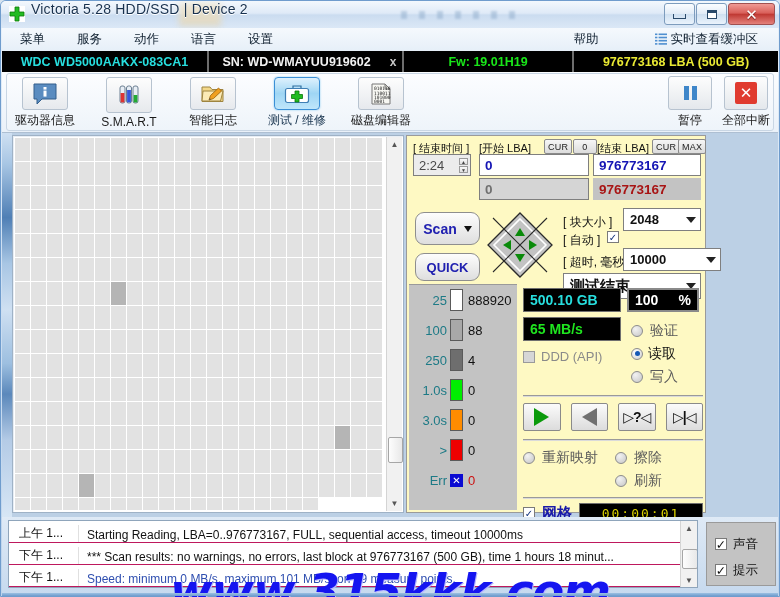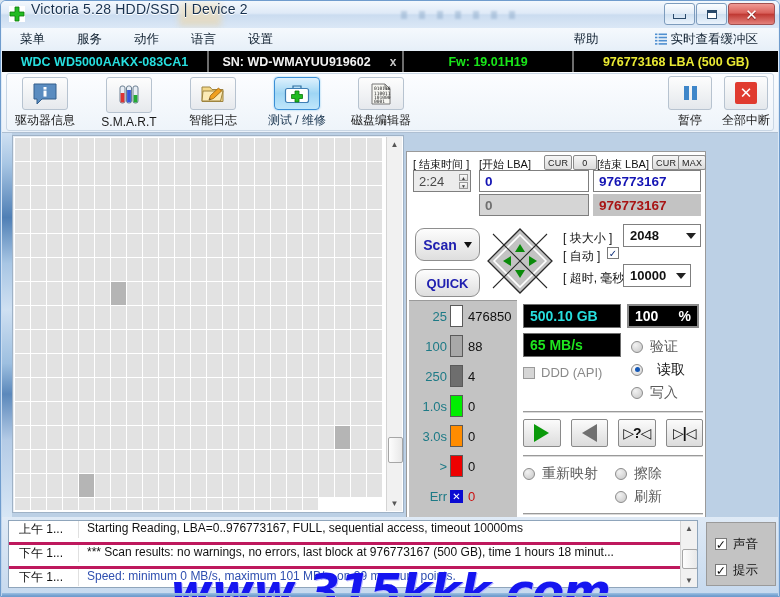--- a/index.html
+++ b/index.html
@@ -136,21 +136,21 @@
   .gscroll{
     position:absolute;right:1px;top:1px;width:15px;height:374px;
     background:#f1f1f1;border-left:1px solid #d4d4d4;
   }
   .gscroll .arr{width:15px;height:15px;display:flex;align-items:center;justify-content:center;font-size:8px;color:#555;}
   .gscroll .thumb{position:absolute;left:1px;top:300px;width:13px;height:24px;
     border:1px solid #a6a6a6;background:linear-gradient(90deg,#fdfdfd,#e8e8e8);border-radius:2px;}
   .gscroll .arr.bot{position:absolute;bottom:0;left:0;}
 
   
-  .ctrl{position:absolute;left:404px;top:18px;width:300px;height:378px;background:#ffffff;
+  .ctrl{position:absolute;left:404px;top:2px;width:300px;height:378px;background:#fef9c3;
     border:1px solid #9a9a9a;box-sizing:border-box;text-decoration:underline;}
   .lblsm{font-size:11px;color:#111;white-space:nowrap;}
   .minibtn{
     display:inline-flex;align-items:center;justify-content:center;
     height:13px;padding:0 3px;border:1px solid #8a8a8a;border-radius:2px;
     background:linear-gradient(180deg,#f6f6f6,#dcdcdc);font-size:9px;color:#222;letter-spacing:.3px;
   }
   .fld{
     border:1px solid #7f7f7f;background:#fff;height:22px;box-sizing:border-box;
     display:flex;align-items:center;padding:0 5px;font-weight:bold;font-size:13.5px;
@@ -236,21 +236,21 @@
   .tagbtn{width:25px;height:15px;border:1px solid #8e8e8e;border-radius:2px;
     background:#b4b4b4;display:flex;align-items:center;justify-content:center;
     font-size:9px;font-weight:bold;color:#8d8d8d;}
   .blackbox{margin-left:8px;width:32px;height:12px;background:#7c7c7c;border:2px solid #1a1a1a;box-sizing:border-box;}
 
   
   .logarea{position:absolute;left:1px;top:516px;width:776px;height:79px;
     background:linear-gradient(180deg,#dfeaf6,#c6d9ee);}
   .logbox{position:absolute;left:6px;top:3px;width:690px;height:68px;background:#fff;
     border:1px solid #8fa5bb;box-sizing:border-box;overflow:hidden;}
-  .logrow{display:flex;height:21px;align-items:flex-start;border-bottom:3px solid #be185d;}
+  .logrow{display:flex;height:21px;align-items:flex-end;border-bottom:1px solid #be185d;}
   .logtime{width:70px;padding-left:10px;font-size:12px;color:#111;border-right:1px solid #e0e0e0;box-sizing:border-box;}
   .logtxt{padding-left:8px;font-size:12px;color:#111;white-space:nowrap;overflow:hidden;}
   .logtxt.blue{color:#2f4fb0;}
   .logscroll{position:absolute;right:0;top:0;width:16px;height:66px;background:#f1f1f1;border-left:1px solid #d4d4d4;}
   .logscroll .a{width:16px;height:14px;display:flex;align-items:center;justify-content:center;font-size:8px;color:#555;}
   .logscroll .th{position:absolute;left:1px;top:28px;width:14px;height:18px;border:1px solid #a6a6a6;
     background:linear-gradient(90deg,#fdfdfd,#e8e8e8);border-radius:2px;}
   .logscroll .a.b{position:absolute;bottom:0;left:0;}
   .logchecks{position:absolute;left:704px;top:5px;width:70px;height:64px;background:#c3c3c3;
     border:1px solid #9a9a9a;box-sizing:border-box;padding-top:8px;}
@@ -846,30 +846,34 @@
       </div>
 
       <div class="lblsm" style="position:absolute;left:156px;top:78px;font-size:12px;">[ 块大小 ]</div>
       <div class="combo" style="position:absolute;left:216px;top:72px;width:78px;">
         <span class="cv">2048</span>
         <span class="caret"></span>
       </div>
       <div class="lblsm" style="position:absolute;left:156px;top:96px;font-size:12px;">[ 自动 ]</div>
       <div class="chk" style="position:absolute;left:200px;top:95px;">✓</div>
       <div class="lblsm" style="position:absolute;left:156px;top:118px;font-size:12px;">[ 超时, 毫秒]</div>
-      <div class="combo" style="position:absolute;left:216px;top:112px;width:68px;">
+      <div class="combo" style="position:absolute;left:216px;top:112px;width:98px;">
         <span class="cv">10000</span>
+        <span class="caret"></span>
+      </div>
+      <div class="combo" style="position:absolute;left:156px;top:137px;width:138px;height:26px;">
+        <span class="cv" style="font-size:15px;">测试结束</span>
         <span class="caret"></span>
       </div>
 
       <div class="stats">
         <div class="strow">
           <span class="stnum">25</span>
           <span class="swatch" style="background:#ffffff"></span>
-          <span class="stval">476850</span>
+          <span class="stval">888920</span>
         </div>
         <div class="strow">
           <span class="stnum">100</span>
           <span class="swatch" style="background:#a8a8a8"></span>
           <span class="stval">88</span>
         </div>
         <div class="strow">
           <span class="stnum">250</span>
           <span class="swatch" style="background:#6e6e6e"></span>
           <span class="stval">4</span>
@@ -910,21 +914,21 @@
             <div style="display:flex;align-items:center;gap:6px;margin-top:8px;">
               <span class="chk off"></span>
               <span style="font-size:13px;color:#8a8a8a;">DDD (API)</span>
             </div>
           </div>
           <div style="padding-top:2px;">
             <div style="display:flex;align-items:center;gap:7px;height:23px;">
               <span class="radio dim"></span>
               <span style="font-size:14px;color:#5b5b5b;">验证</span>
             </div>
-            <div style="display:flex;align-items:center;gap:14px;height:23px;">
+            <div style="display:flex;align-items:center;gap:5px;height:23px;">
               <span class="radio on"></span>
               <span style="font-size:14px;color:#111;">读取</span>
             </div>
             <div style="display:flex;align-items:center;gap:7px;height:23px;">
               <span class="radio dim"></span>
               <span style="font-size:14px;color:#5b5b5b;">写入</span>
             </div>
           </div>
         </div>
 

